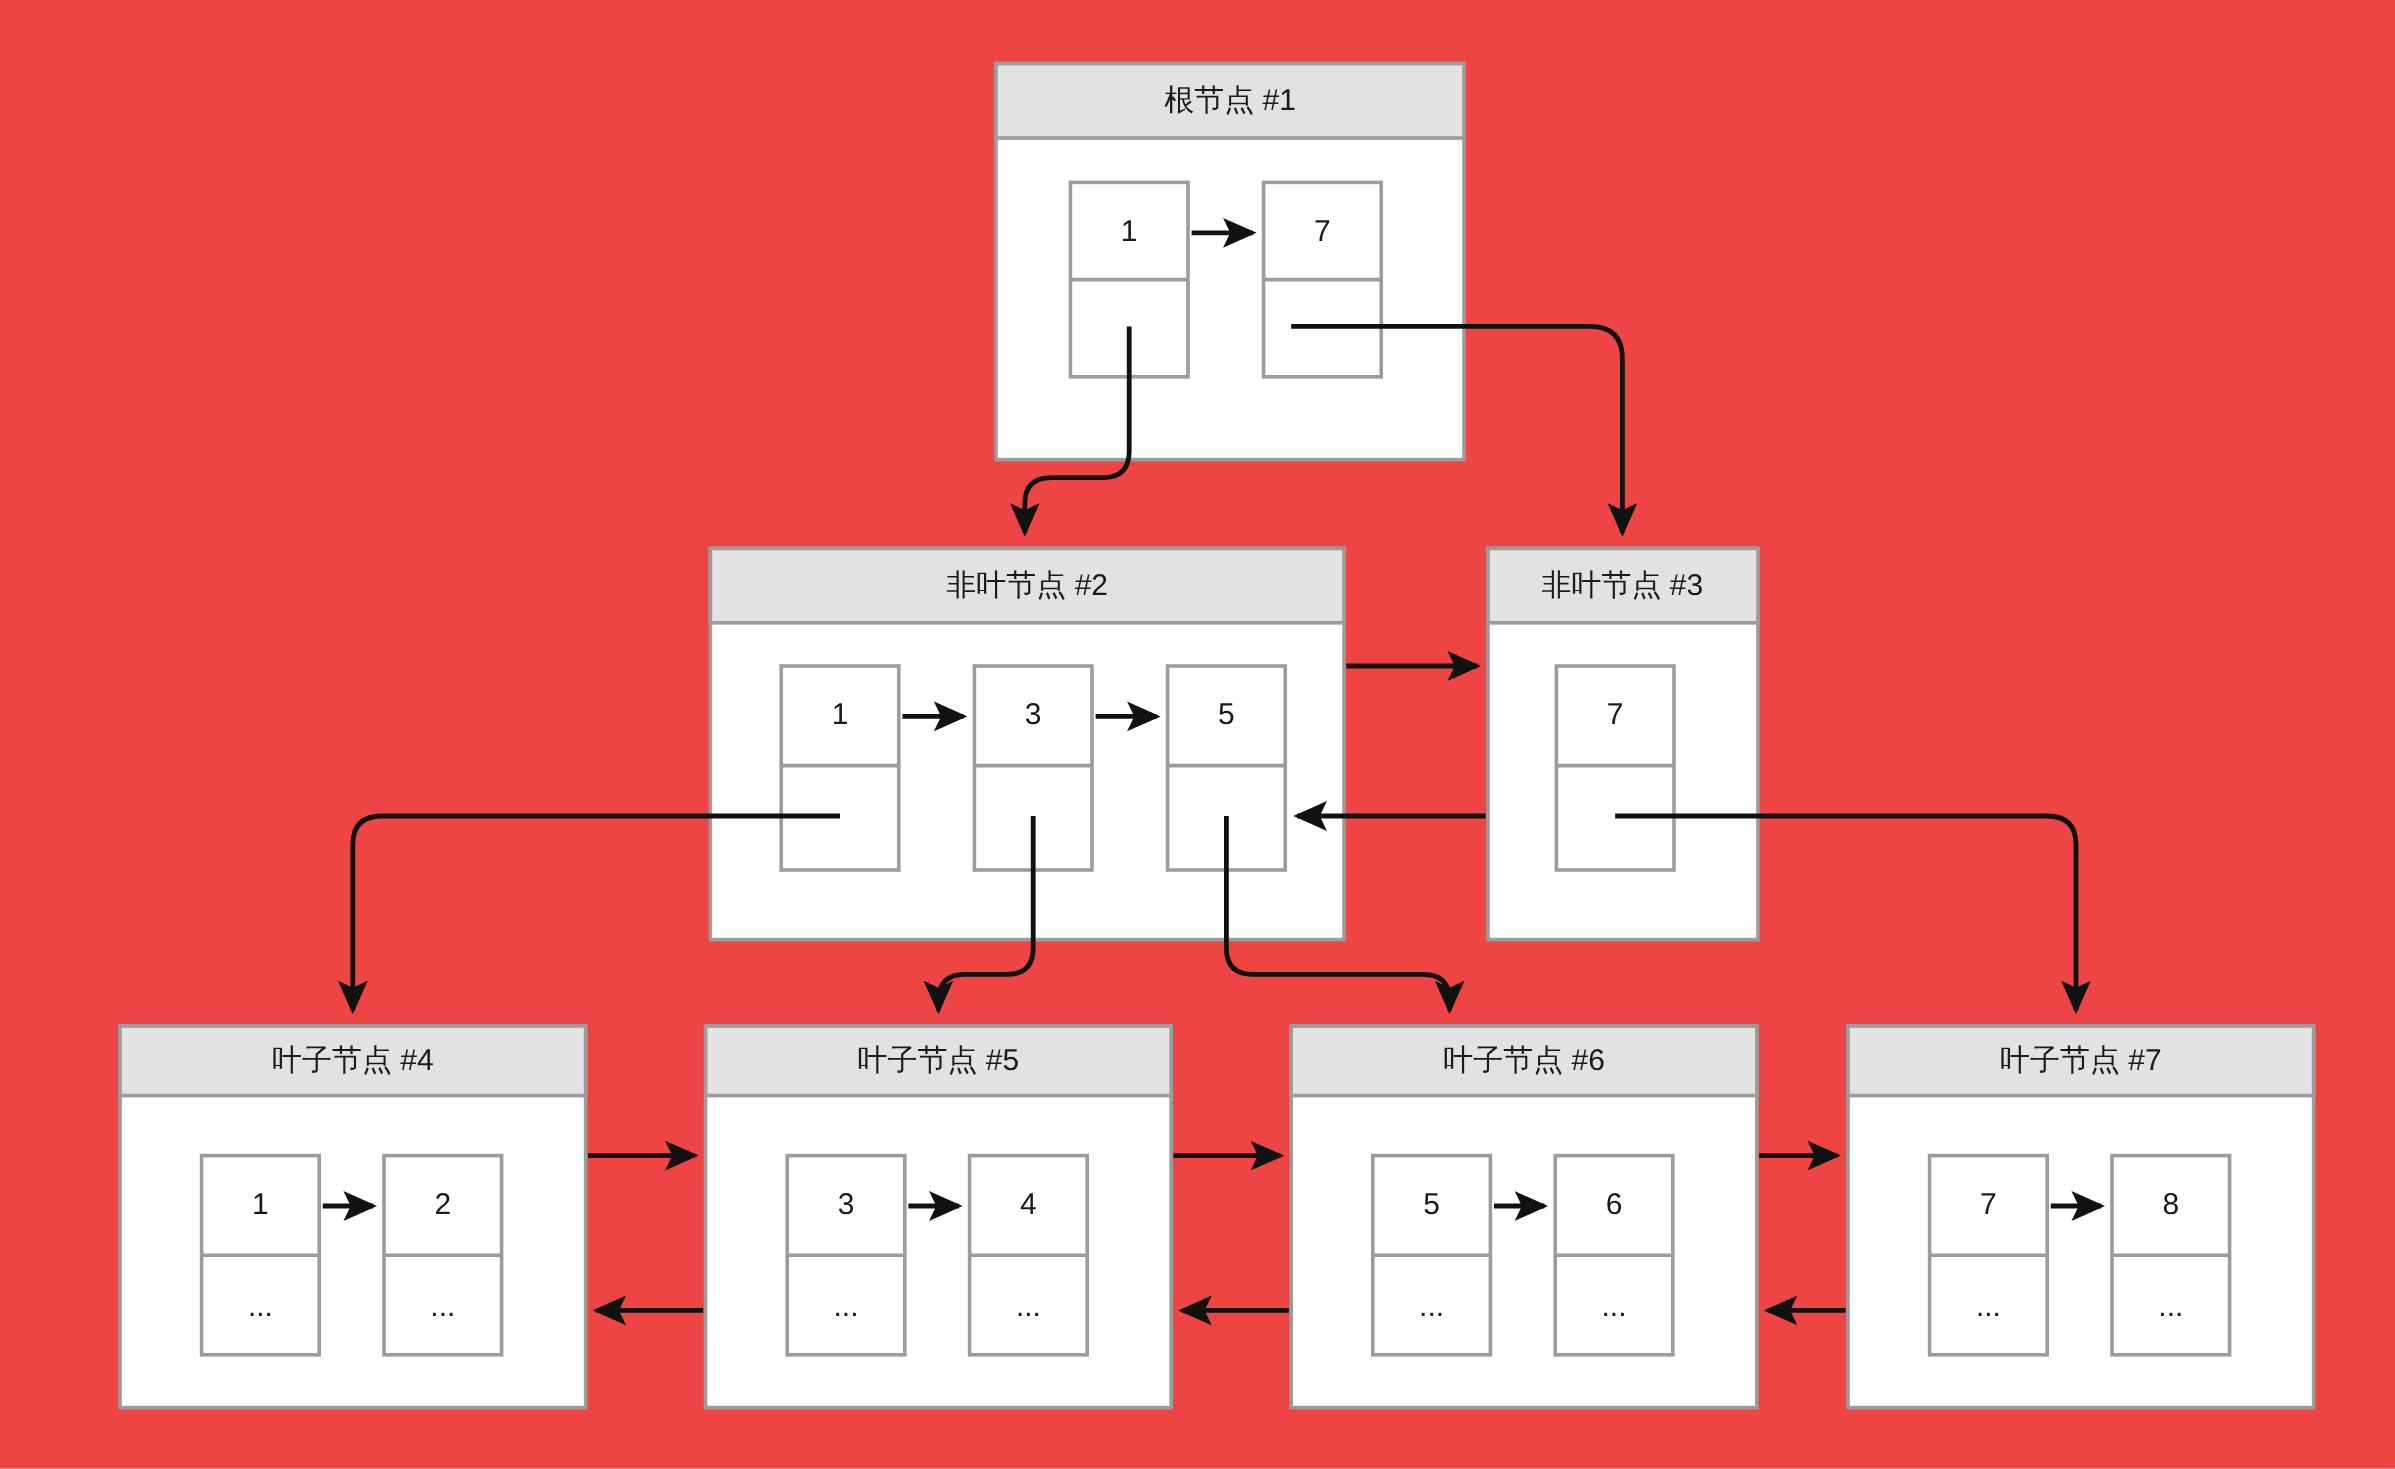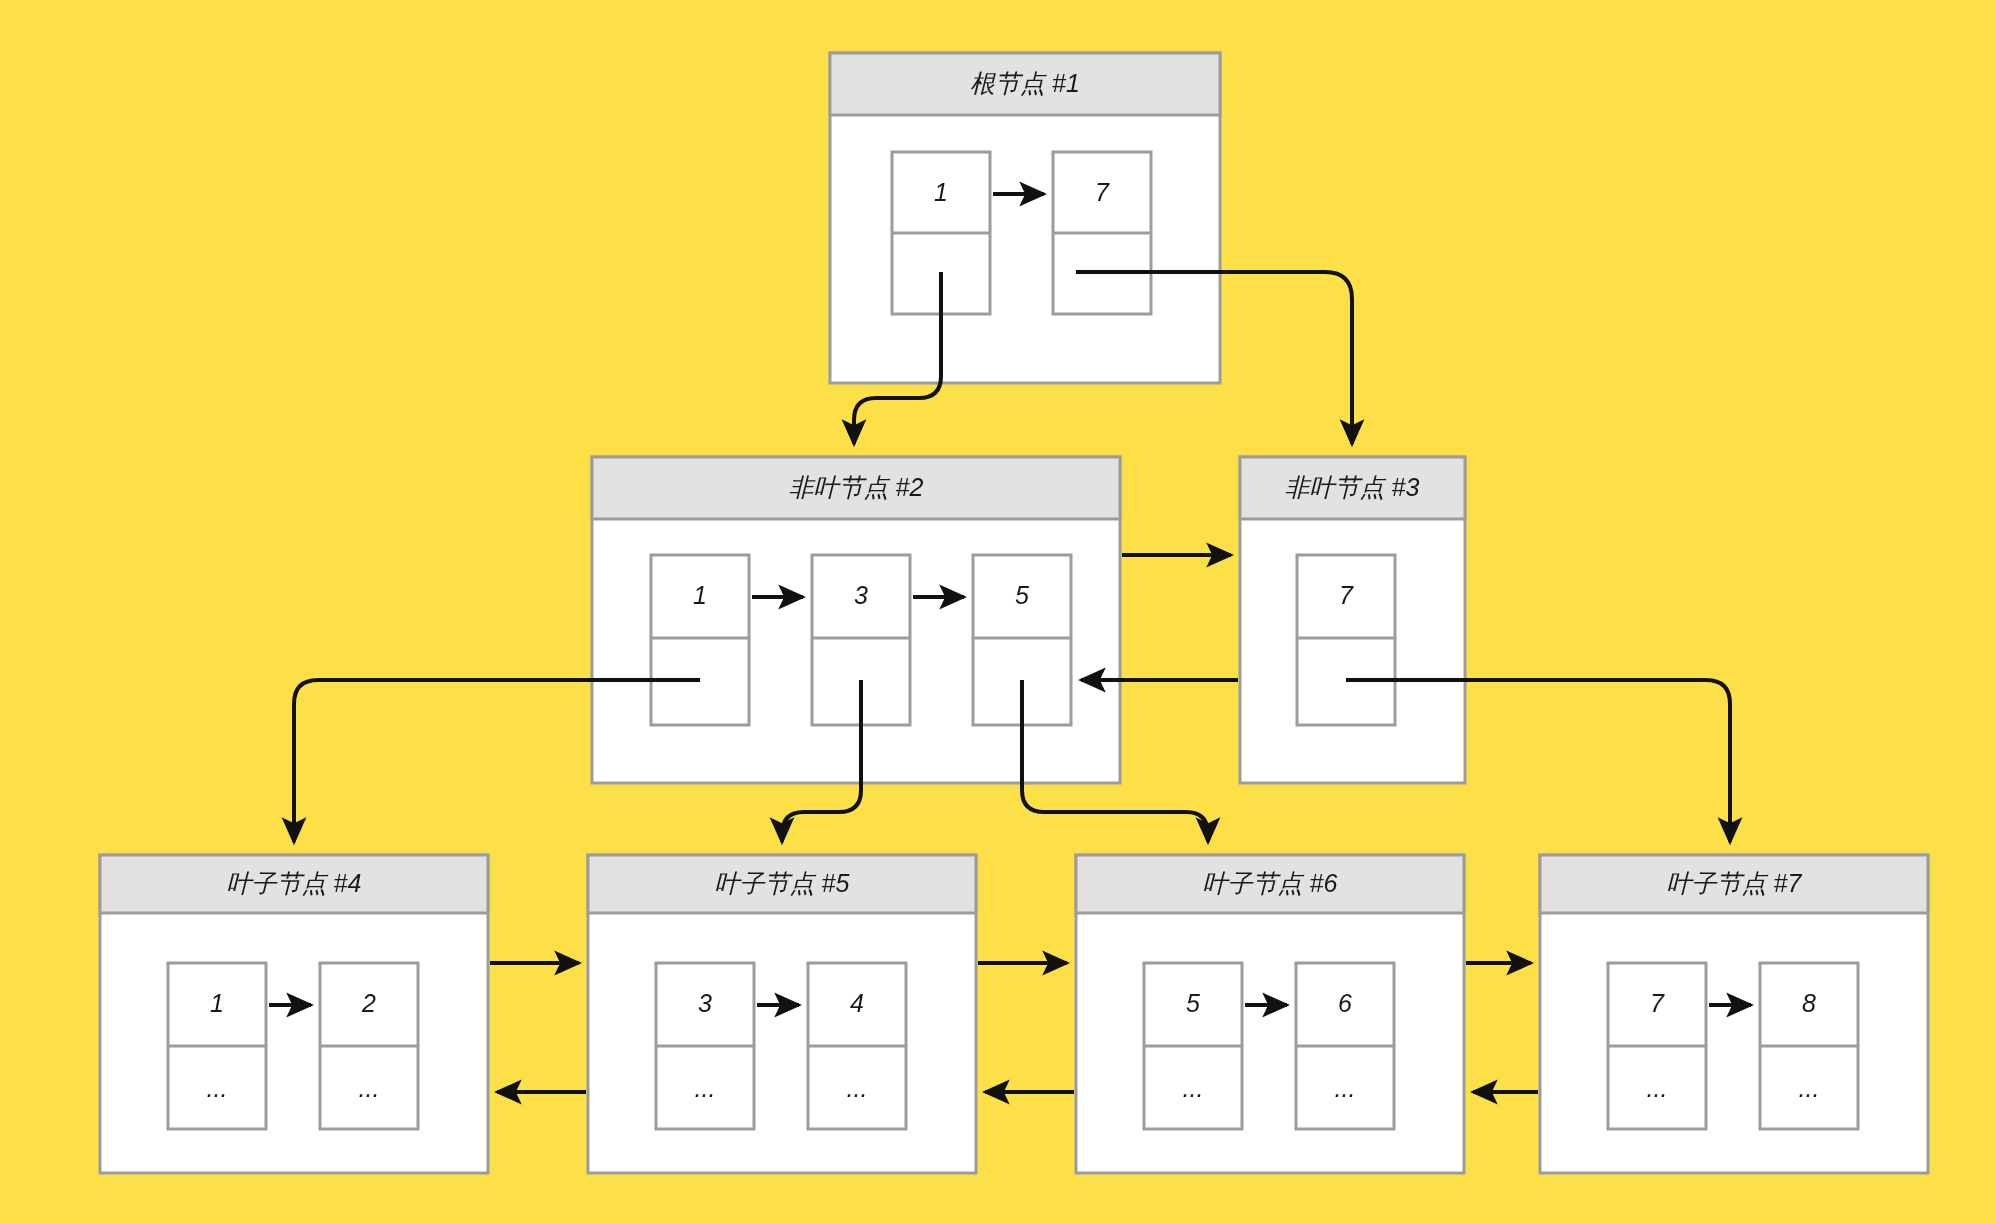--- a/index.html
+++ b/index.html
@@ -7,23 +7,22 @@
     padding: 0;
     background: #ffffff;
   }
   body {
     font-family: "Liberation Sans", "DejaVu Sans", sans-serif;
   }
   #canvas {
     position: relative;
     width: 1996px;
     height: 1224px;
-    background: #fde047;
+    background: #ef4444;
     overflow: hidden;
-    font-style: italic;
   }
   svg.diagram {
     position: absolute;
     left: 0;
     top: 0;
     width: 1996px;
     height: 1224px;
   }
   .node-box {
     fill: #ffffff;

